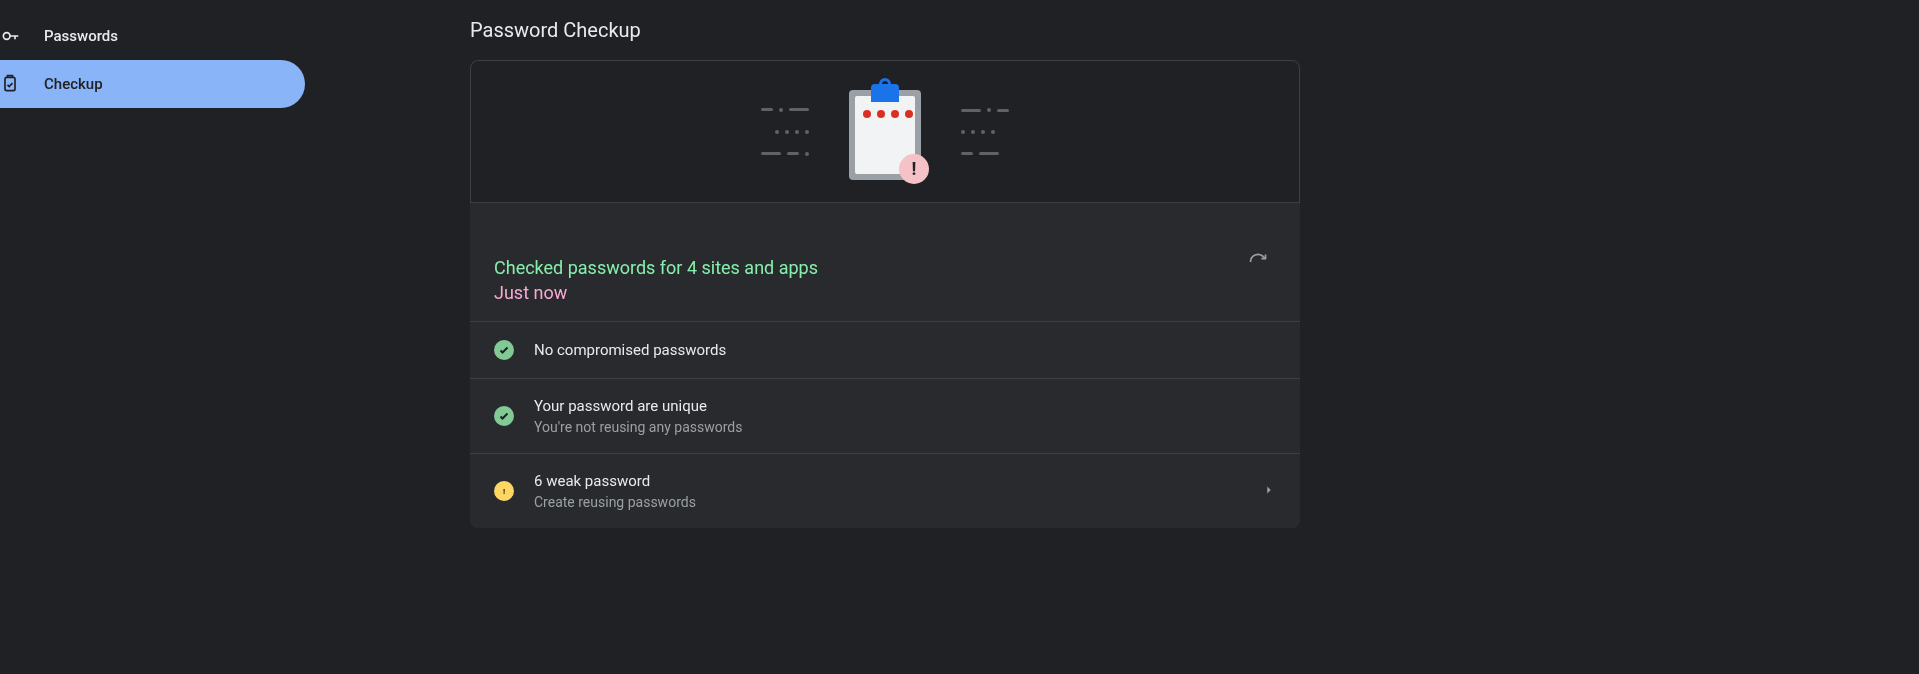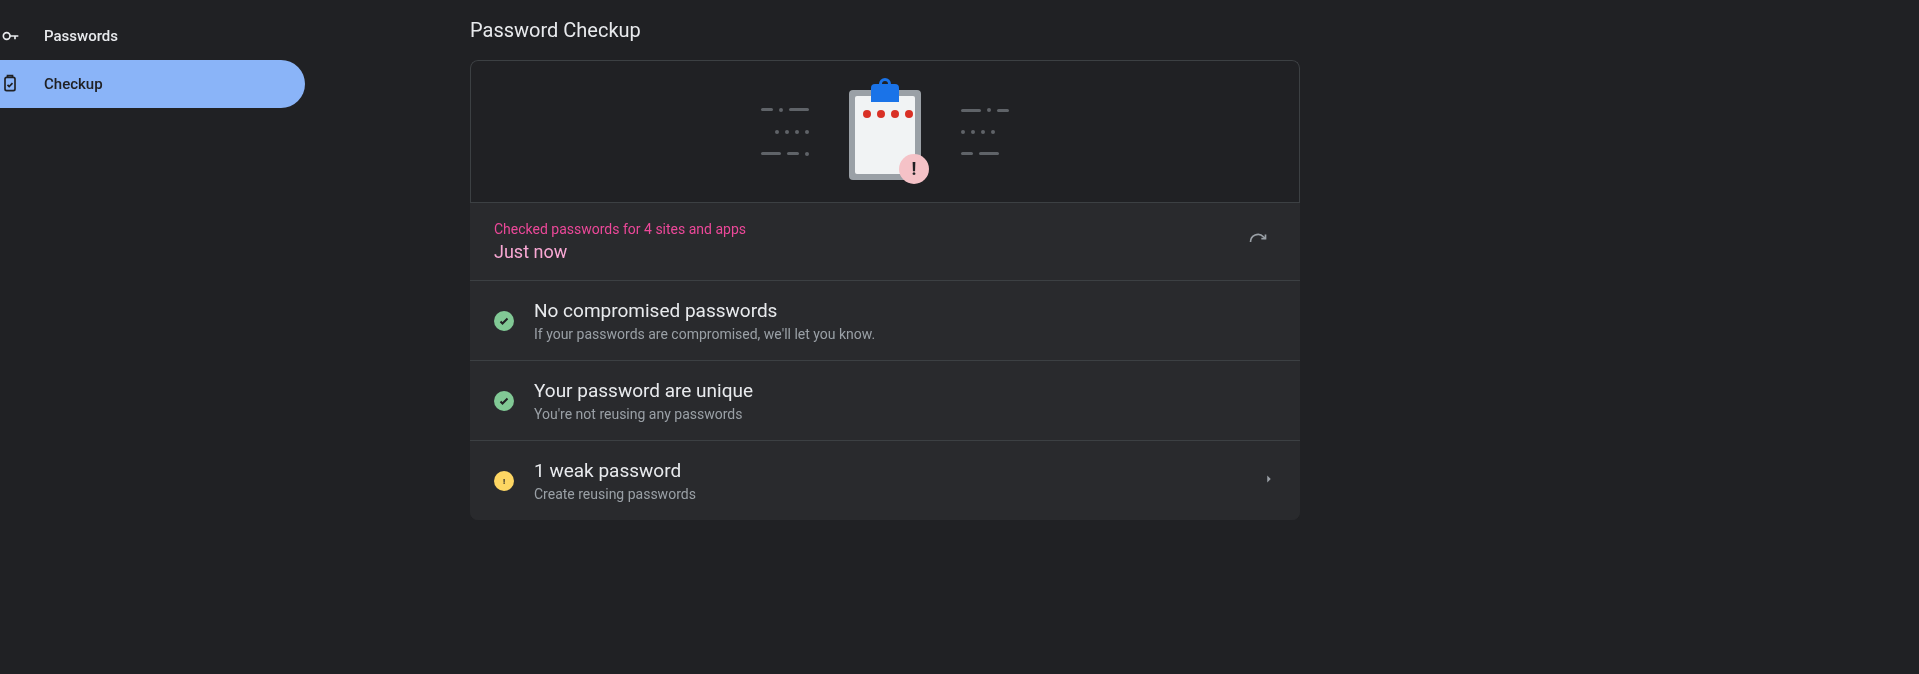--- a/index.html
+++ b/index.html
@@ -98,39 +98,39 @@
     border-radius:50%; background:#f5c2c7; display:flex; align-items:center; justify-content:center;
     color:#202124; font-weight:bold; font-size:18px;
   }
 
   .status-row, .result-row {
     display:flex; align-items:center; padding: 18px 24px;
     border-top:1px solid #3c4043;
     background:#292a2d;
   }
   .status-row { justify-content:space-between; }
-  .status-text .line1 { font-size:14px; color:#ec4899; }
+  .status-text .line1 { font-size:18px; color:#86efac;margin-top:36px; }
   .status-text .line2 { font-size:18px; color:#f9a8d4; margin-top:4px; }
   .refresh-btn {
     width:36px; height:36px; border-radius:50%;
     display:flex; align-items:center; justify-content:center;
     cursor:pointer; color:#9aa0a6;
   }
 
   .result-row { gap: 20px; cursor:default; }
   .result-row.clickable { cursor:pointer; }
   .badge {
     width:20px; height:20px; border-radius:50%;
     display:flex; align-items:center; justify-content:center;
     flex-shrink:0;
   }
   .badge.ok { background:#81c995; color:#202124; }
   .badge.warn { background:#fdd663; color:#202124; }
   .badge svg { width:12px; height:12px; }
-  .result-text .t1 { font-size:19px; color:#e8eaed; }
+  .result-text .t1 { font-size:15px; color:#e8eaed; }
   .result-text .t2 { font-size:14px; color:#9aa0a6; margin-top:4px; }
   .chevron { margin-left:auto; color:#9aa0a6; }
 </style>
 </head>
 <body>
 
 <nav class="sidebar">
   <div class="nav-item">
     <span class="icon">
       <svg viewBox="0 0 24 24" width="20" height="20" fill="none" stroke="currentColor" stroke-width="2">
@@ -222,21 +222,20 @@
     </div>
 
     <div class="result-row">
       <div class="badge ok">
         <svg viewBox="0 0 24 24" fill="none" stroke="currentColor" stroke-width="4">
             <path d="M5 13l4 4L19 7"></path>
           </svg>
       </div>
       <div class="result-text">
         <div class="t1">No compromised passwords</div>
-        <div class="t2">If your passwords are compromised, we'll let you know.</div>
       </div>
     </div>
 
     <div class="result-row">
       <div class="badge ok">
         <svg viewBox="0 0 24 24" fill="none" stroke="currentColor" stroke-width="4">
             <path d="M5 13l4 4L19 7"></path>
           </svg>
       </div>
       <div class="result-text">
@@ -245,21 +244,21 @@
       </div>
     </div>
 
     <div class="result-row clickable">
       <div class="badge warn">
         <svg viewBox="0 0 24 24">
             <text x="12" y="17" text-anchor="middle" font-size="16" font-weight="bold" fill="#202124">!</text>
           </svg>
       </div>
       <div class="result-text">
-        <div class="t1">1 weak password</div>
+        <div class="t1">6 weak password</div>
         <div class="t2">Create reusing passwords</div>
       </div>
       <span class="chevron">
         <svg viewBox="0 0 24 24" width="14" height="14" fill="currentColor">
             <path d="M9 6l6 6-6 6z"></path>
           </svg>
       </span>
     </div>
 
   </div>

